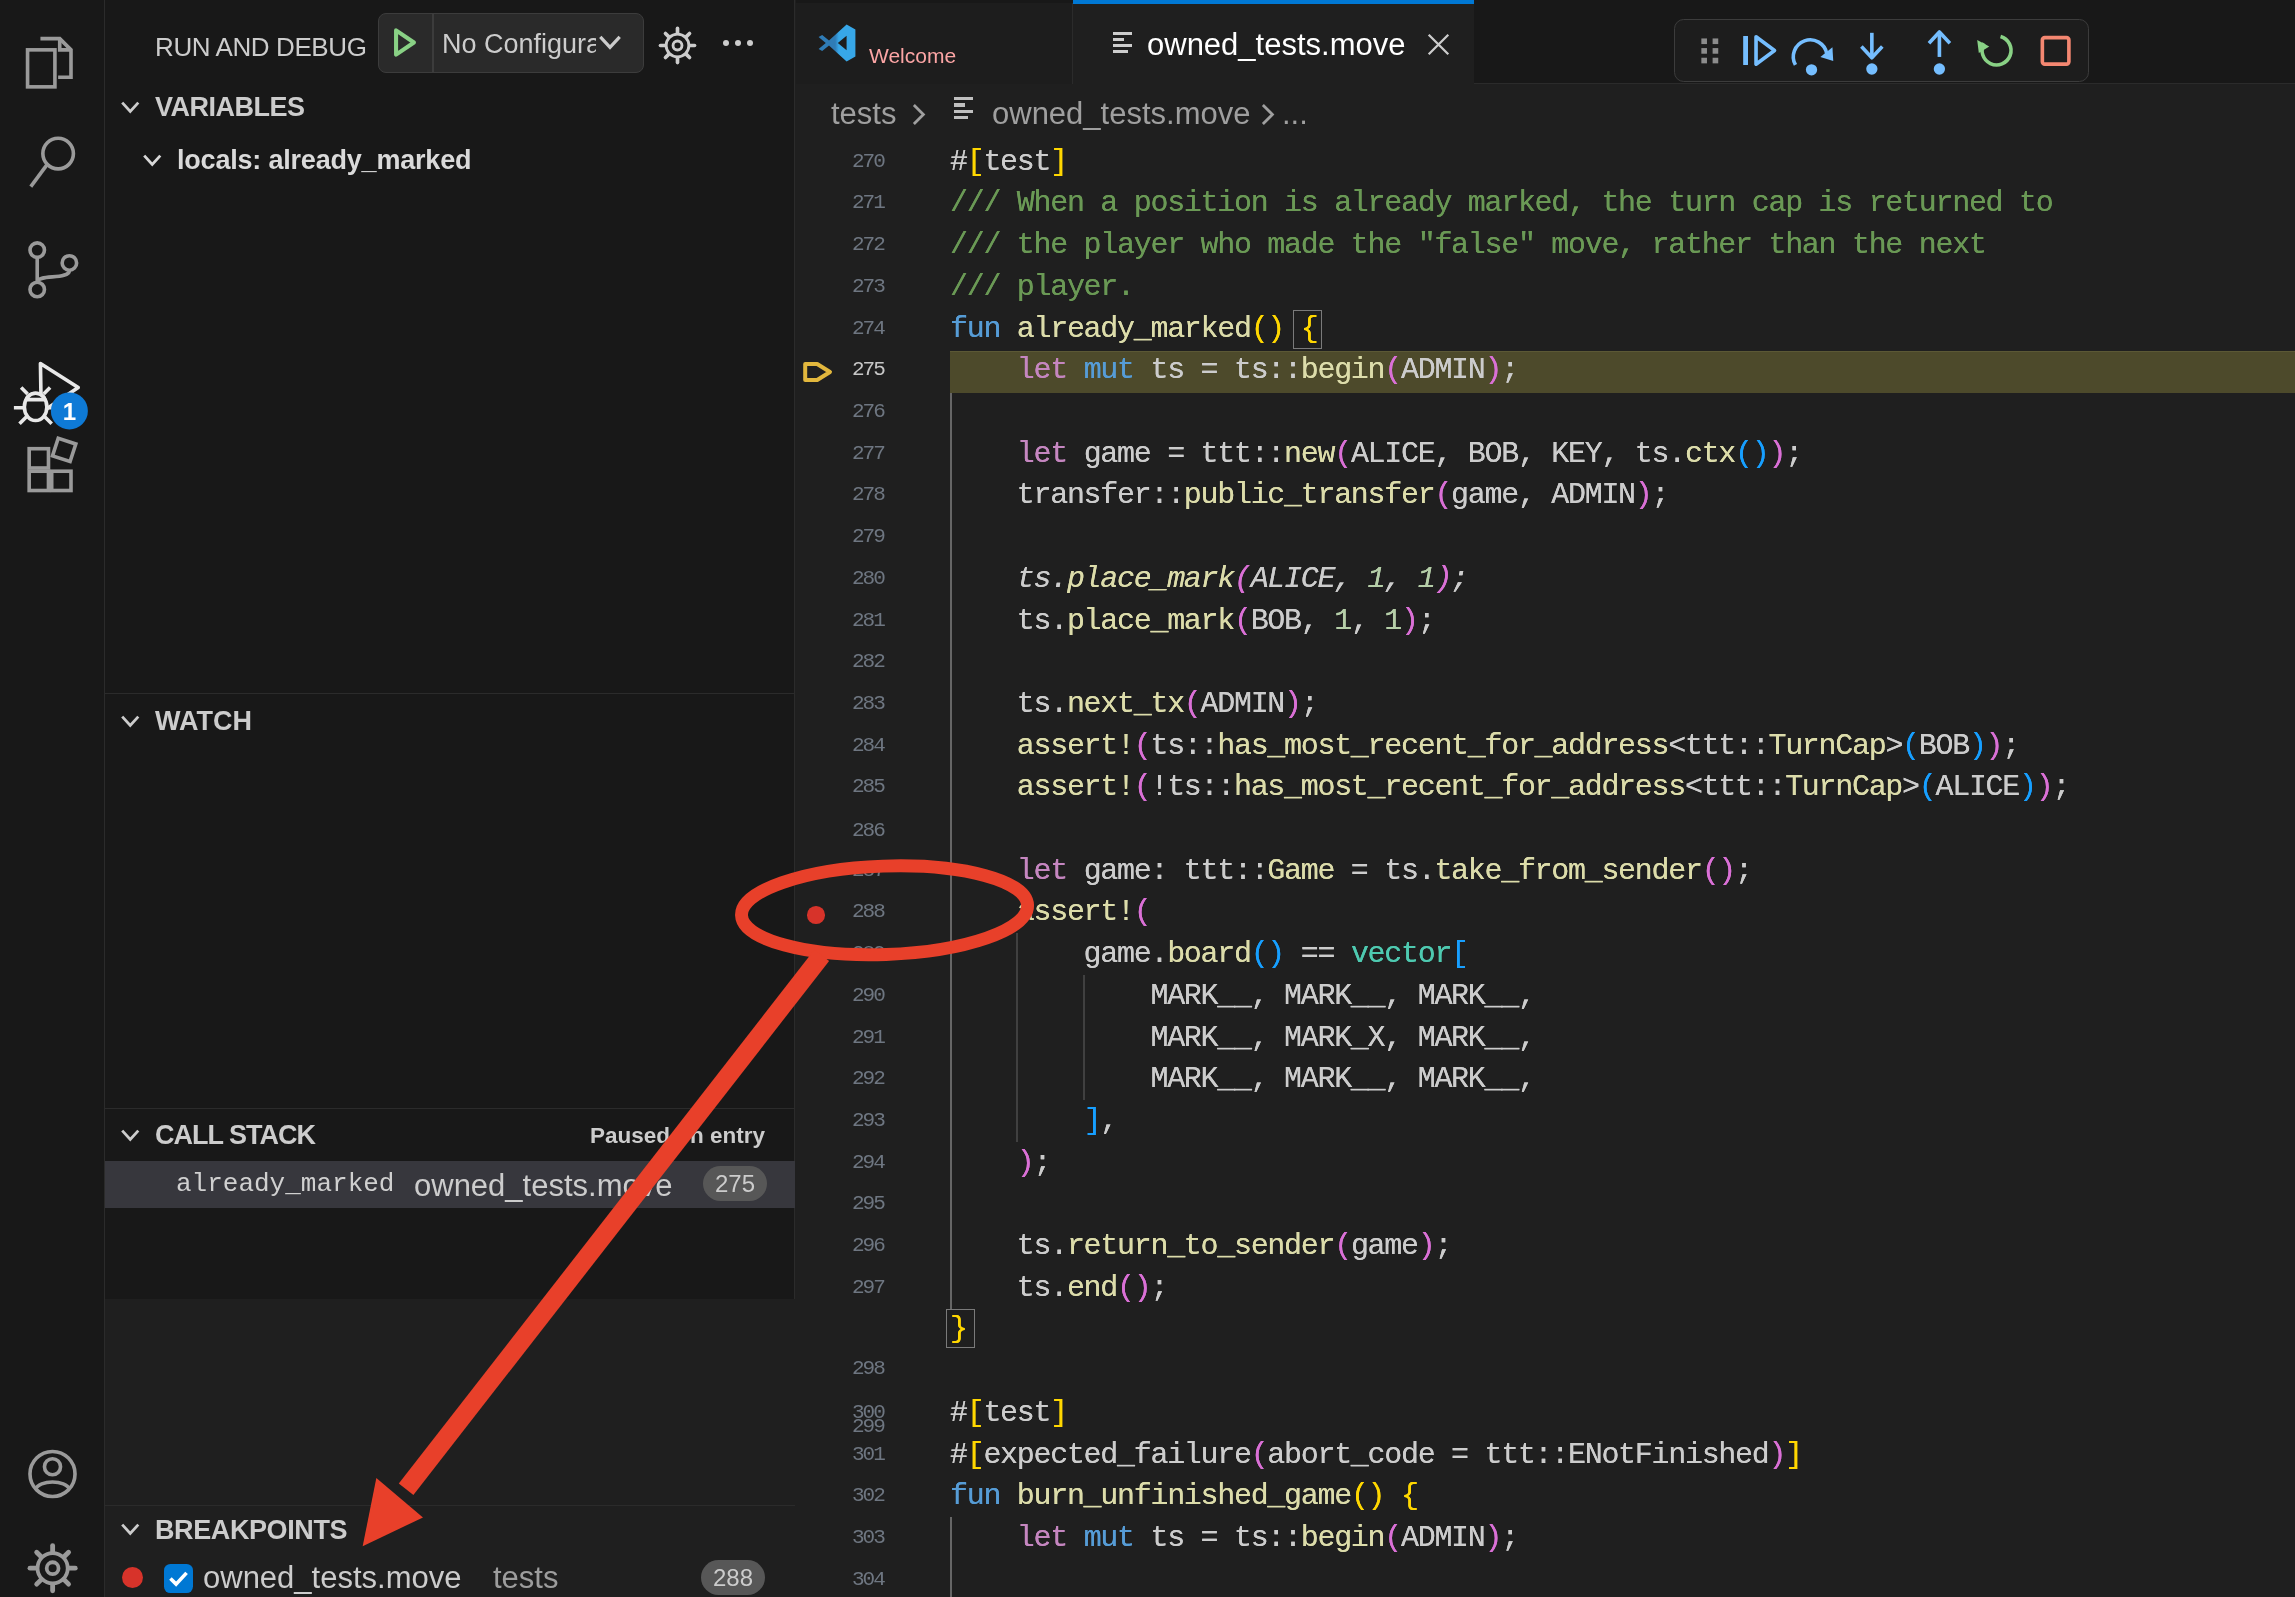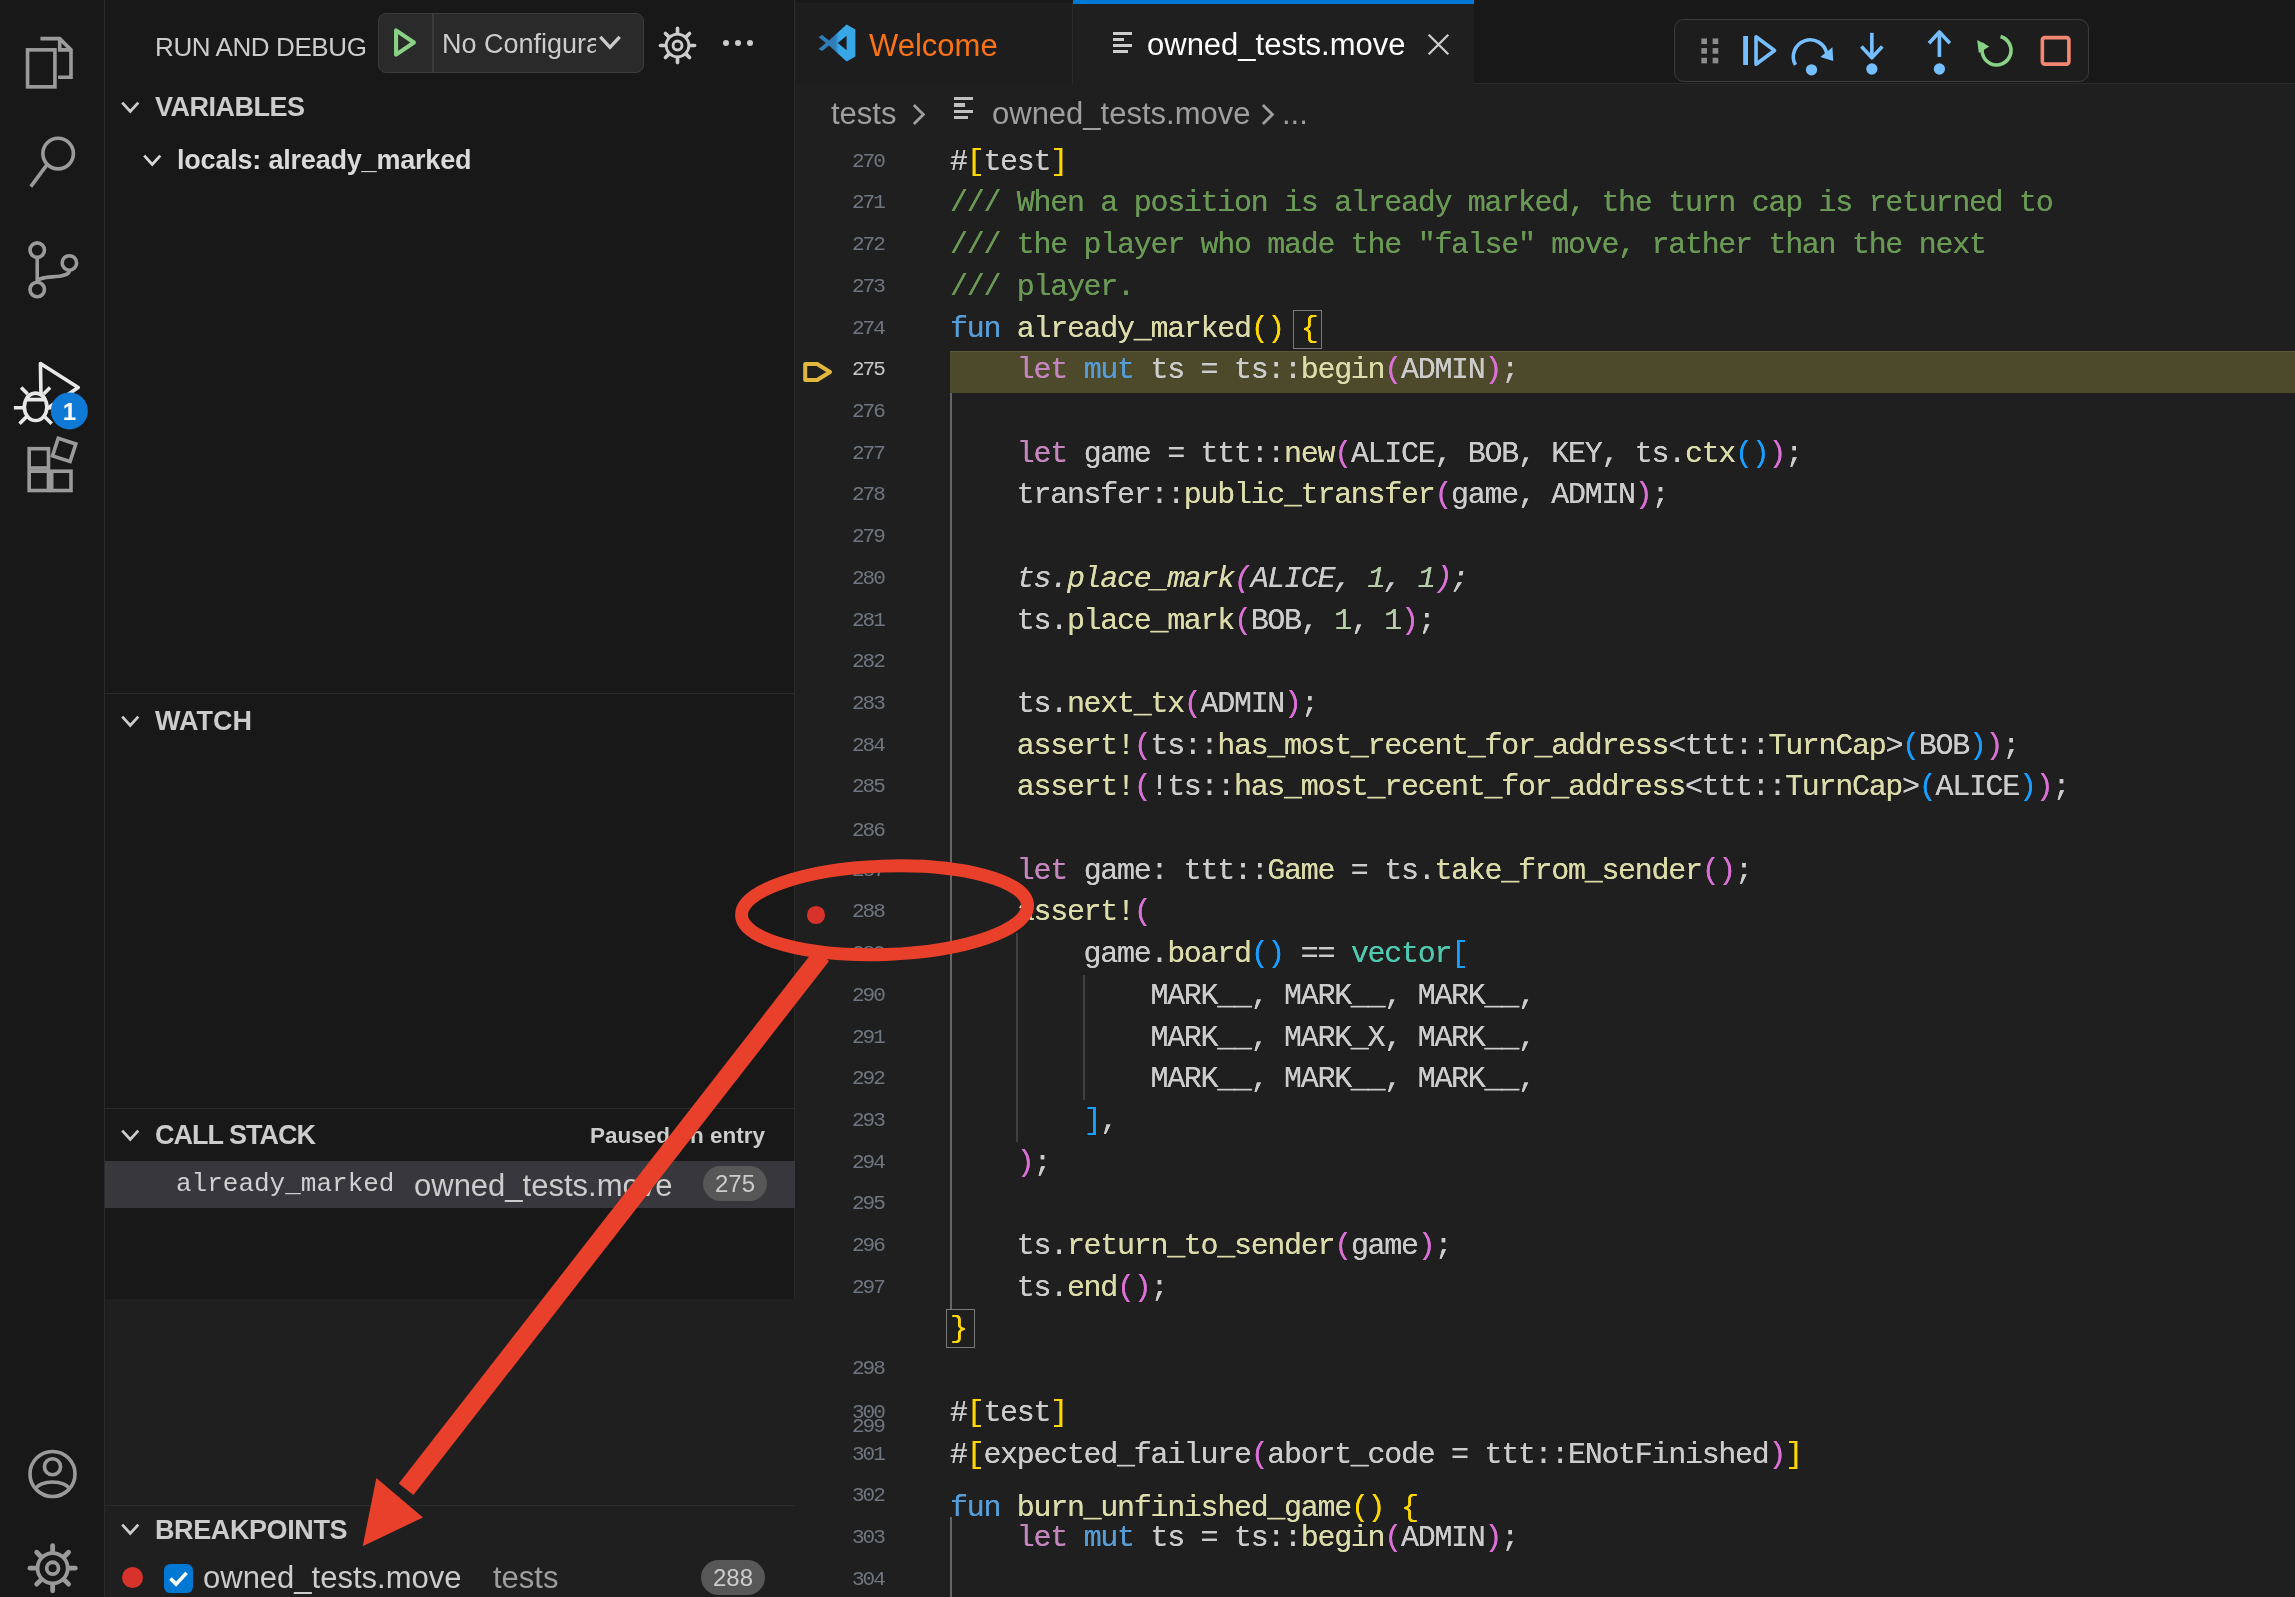--- a/index.html
+++ b/index.html
@@ -166,21 +166,21 @@
   <div class="abs" style="left:0;top:3.2px;width:277px;height:81px;background:#1d1d1d;border-right:0.8px solid #2b2b2b;"></div>
   <svg class="abs" style="left:21px;top:22.5px" width="40" height="40" viewBox="0 0 100 100">
     <defs>
         <linearGradient id="vsc" x1="0" y1="0" x2="1" y2="0">
       <stop offset="0.45" stop-color="#2f7cb6"></stop>
           <stop offset="0.55" stop-color="#37a7e8"></stop>
     </linearGradient>
       </defs>
     <path fill="url(#vsc)" d="M74 4 L30 44 L13 30 L4 35 L22 50 L4 65 L13 70 L30 56 L74 96 L96 84 V16 Z M74 32 V68 L52 50 Z"></path>
   </svg>
-  <div class="abs" style="left:73px;top:28px;font-size:31px;color:#f97316;">Welcome</div>
+  <div class="abs" style="left:73px;top:44px;font-size:21px;color:#fca5a5;">Welcome</div>
 
   <div class="abs" style="left:277px;top:0;width:401px;height:85px;background:#1f1f1f;border-top:4.8px solid #0078d4;"></div>
   <div class="abs" style="left:317px;top:32px;width:19.3px;height:22px;">
     <div style="position:absolute;left:0;top:0;width:19.3px;height:3.2px;background:#cdcdcd"></div>
     <div style="position:absolute;left:0;top:6px;width:11.3px;height:3.2px;background:#cdcdcd"></div>
     <div style="position:absolute;left:0;top:12px;width:19.3px;height:3.2px;background:#cdcdcd"></div>
     <div style="position:absolute;left:0;top:18px;width:14.5px;height:3.2px;background:#cdcdcd"></div>
   </div>
   <div class="abs" style="left:351px;top:26.5px;font-size:31px;color:#ffffff;">owned_tests.move</div>
   <svg class="abs" style="left:627px;top:29px" width="31" height="31" viewBox="0 0 38 38">
@@ -302,21 +302,21 @@
   <div class="ln" style="left:38px;top:1267px;line-height:42px;color:#6e7681">297</div>
   <div class="code abs" style="left:154px;top:1267px;line-height:42px;"><span class="w">    ts.</span><span class="fn">end</span><span class="b2">(</span><span class="b2">)</span><span class="w">;</span></div>
   <div class="ln" style="left:38px;top:1348px;line-height:42px;color:#6e7681">298</div>
   <div class="code abs" style="left:154px;top:1308px;line-height:42px;"><span class="b1">}</span></div>
   <div class="ln" style="left:38px;top:1406px;line-height:42px;color:#6e7681">299</div>
   <div class="ln" style="left:38px;top:1392px;line-height:42px;color:#6e7681">300</div>
   <div class="code abs" style="left:154px;top:1392px;line-height:42px;"><span class="w">#</span><span class="b1">[</span><span class="w">test</span><span class="b1">]</span></div>
   <div class="ln" style="left:38px;top:1434px;line-height:42px;color:#6e7681">301</div>
   <div class="code abs" style="left:154px;top:1434px;line-height:42px;"><span class="w">#</span><span class="b1">[</span><span class="w">expected_failure</span><span class="b2">(</span><span class="w">abort_code = ttt::ENotFinished</span><span class="b2">)</span><span class="b1">]</span></div>
   <div class="ln" style="left:38px;top:1475px;line-height:42px;color:#6e7681">302</div>
-  <div class="code abs" style="left:154px;top:1475px;line-height:42px;margin-top:12px;"><span class="kb">fun </span><span class="fn">burn_unfinished_game</span><span class="b1">()</span><span class="w"> </span><span class="b1">{</span></div>
+  <div class="code abs" style="left:154px;top:1475px;line-height:42px;"><span class="kb">fun </span><span class="fn">burn_unfinished_game</span><span class="b1">()</span><span class="w"> </span><span class="b1">{</span></div>
   <div class="ln" style="left:38px;top:1517px;line-height:42px;color:#6e7681">303</div>
   <div class="code abs" style="left:154px;top:1517px;line-height:42px;"><span class="w">    </span><span class="kp">let </span><span class="kb">mut </span><span class="w">ts = ts::</span><span class="fn">begin</span><span class="b2">(</span><span class="w">ADMIN</span><span class="b2">)</span><span class="w">;</span></div>
   <div class="ln" style="left:38px;top:1559px;line-height:42px;color:#6e7681">304</div>
   </div>
 </div>
 <svg class="abs" id="annot" width="2295" height="1597" viewBox="0 0 2854 1986" style="left:0;top:0;pointer-events:none">
   <ellipse cx="1100" cy="1132" rx="178" ry="55" fill="none" stroke="#e8402a" stroke-width="16" transform="rotate(-2 1100 1132)"></ellipse>
   <line x1="1022" y1="1188" x2="505" y2="1852" stroke="#e8402a" stroke-width="23"></line>
   <polygon points="451,1923 468,1838 526,1887" fill="#e8402a"></polygon>
 </svg>

